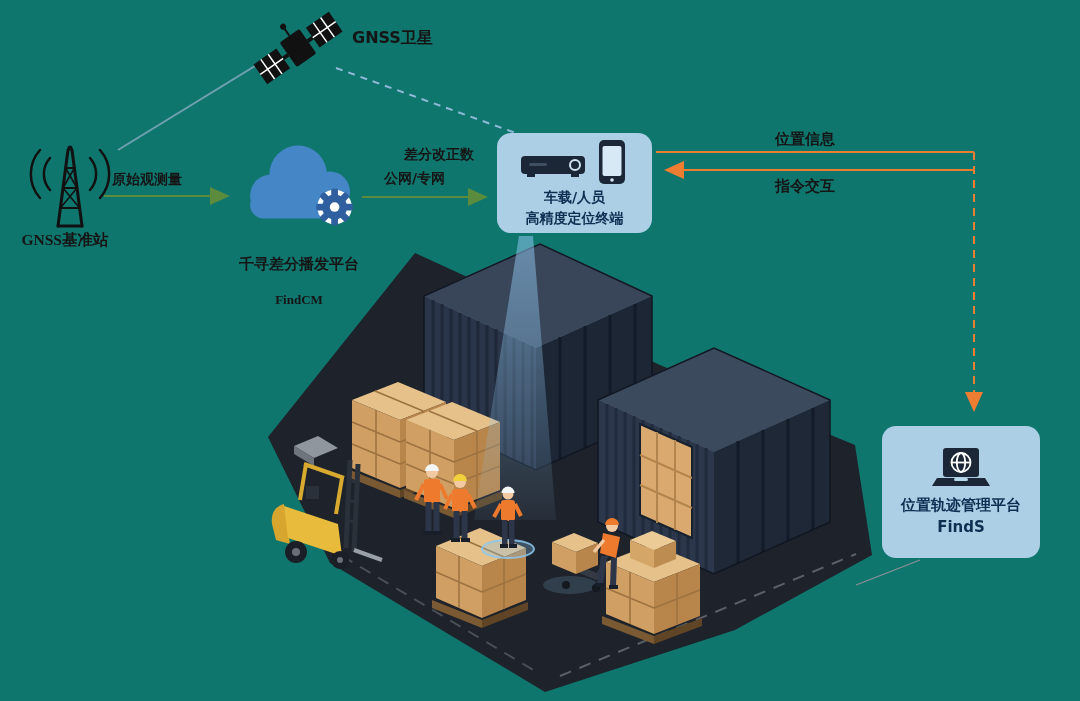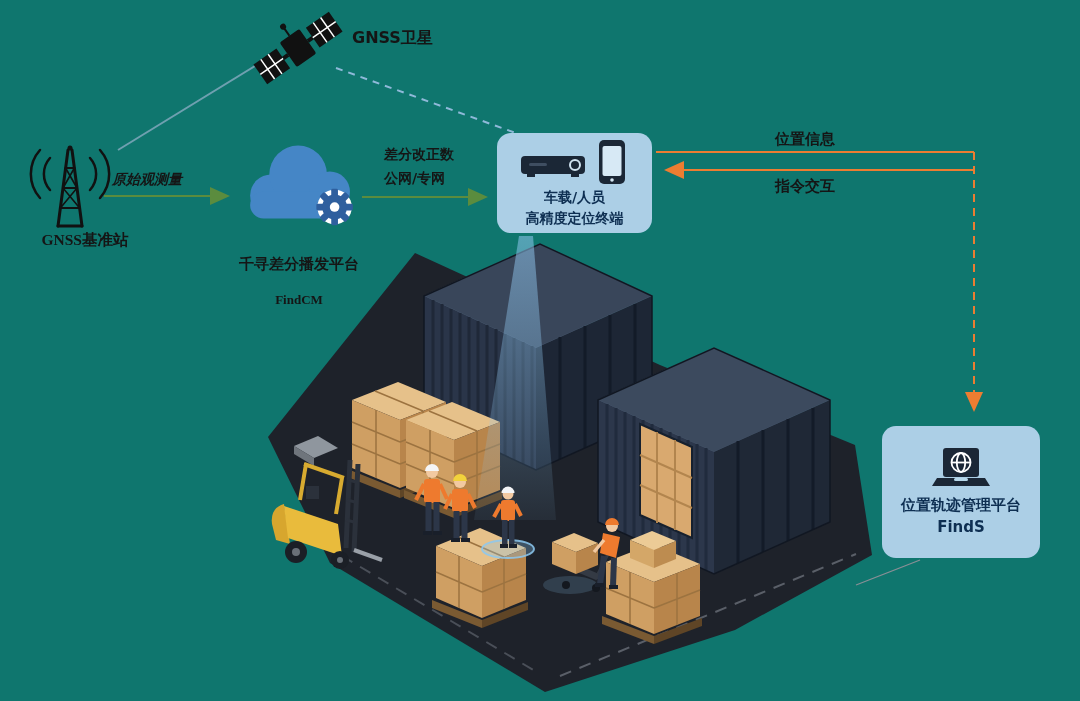--- a/index.html
+++ b/index.html
@@ -257,28 +257,28 @@
           <rect x="-3.5" y="-19" width="7" height="8" rx="1.5" transform="rotate(315)"></rect>
           <circle r="13"></circle>
         </g>
         <circle r="5" fill="#ffffff"></circle>
       </g>
     </svg>
   </div>
 
   <div class="lbl node" style="left:352px;top:28px;">GNSS卫星</div>
 
-  <div class="lbl node centered" style="left:20px;top:230px;width:130px;font-size:15.5px;">GNSS基准站</div>
+  <div class="lbl node centered" style="left:0;top:230px;width:130px;font-size:15.5px;">GNSS基准站</div>
 
   <div class="lbl node centered" style="left:223px;top:239px;width:152px;font-size:15px;margin-top:16px;">千寻差分播发平台</div>
   <div class="lbl node centered" style="left:223px;top:260px;width:152px;font-size:13px;margin-top:32px;">FindCM</div>
 
-  <div class="lbl edge" style="left:112px;top:171px;font-style:italic;">原始观测量</div>
-
-  <div class="lbl edge" style="left:384px;top:146px;">差分改正数</div>
+  <div class="lbl edge" style="left:112px;top:171px;">原始观测量</div>
+
+  <div class="lbl edge" style="left:404px;top:146px;">差分改正数</div>
   <div class="lbl edge" style="left:384px;top:170px;">公网/专网</div>
 
   <div class="lbl edge centered" style="left:745px;top:130px;width:120px;font-size:15px;">位置信息</div>
   <div class="lbl edge centered" style="left:745px;top:177px;width:120px;font-size:15px;">指令交互</div>
 
   <div class="card finds" style="left:882px;top:426px;width:158px;height:132px;">
     <svg width="64" height="46" viewBox="0 0 64 46">
       <rect x="14" y="1" width="36" height="29" rx="3" fill="#1b2736"></rect>
       <g stroke="#ffffff" stroke-width="1.8" fill="none">
         <circle cx="32" cy="15.5" r="9.5"></circle>

